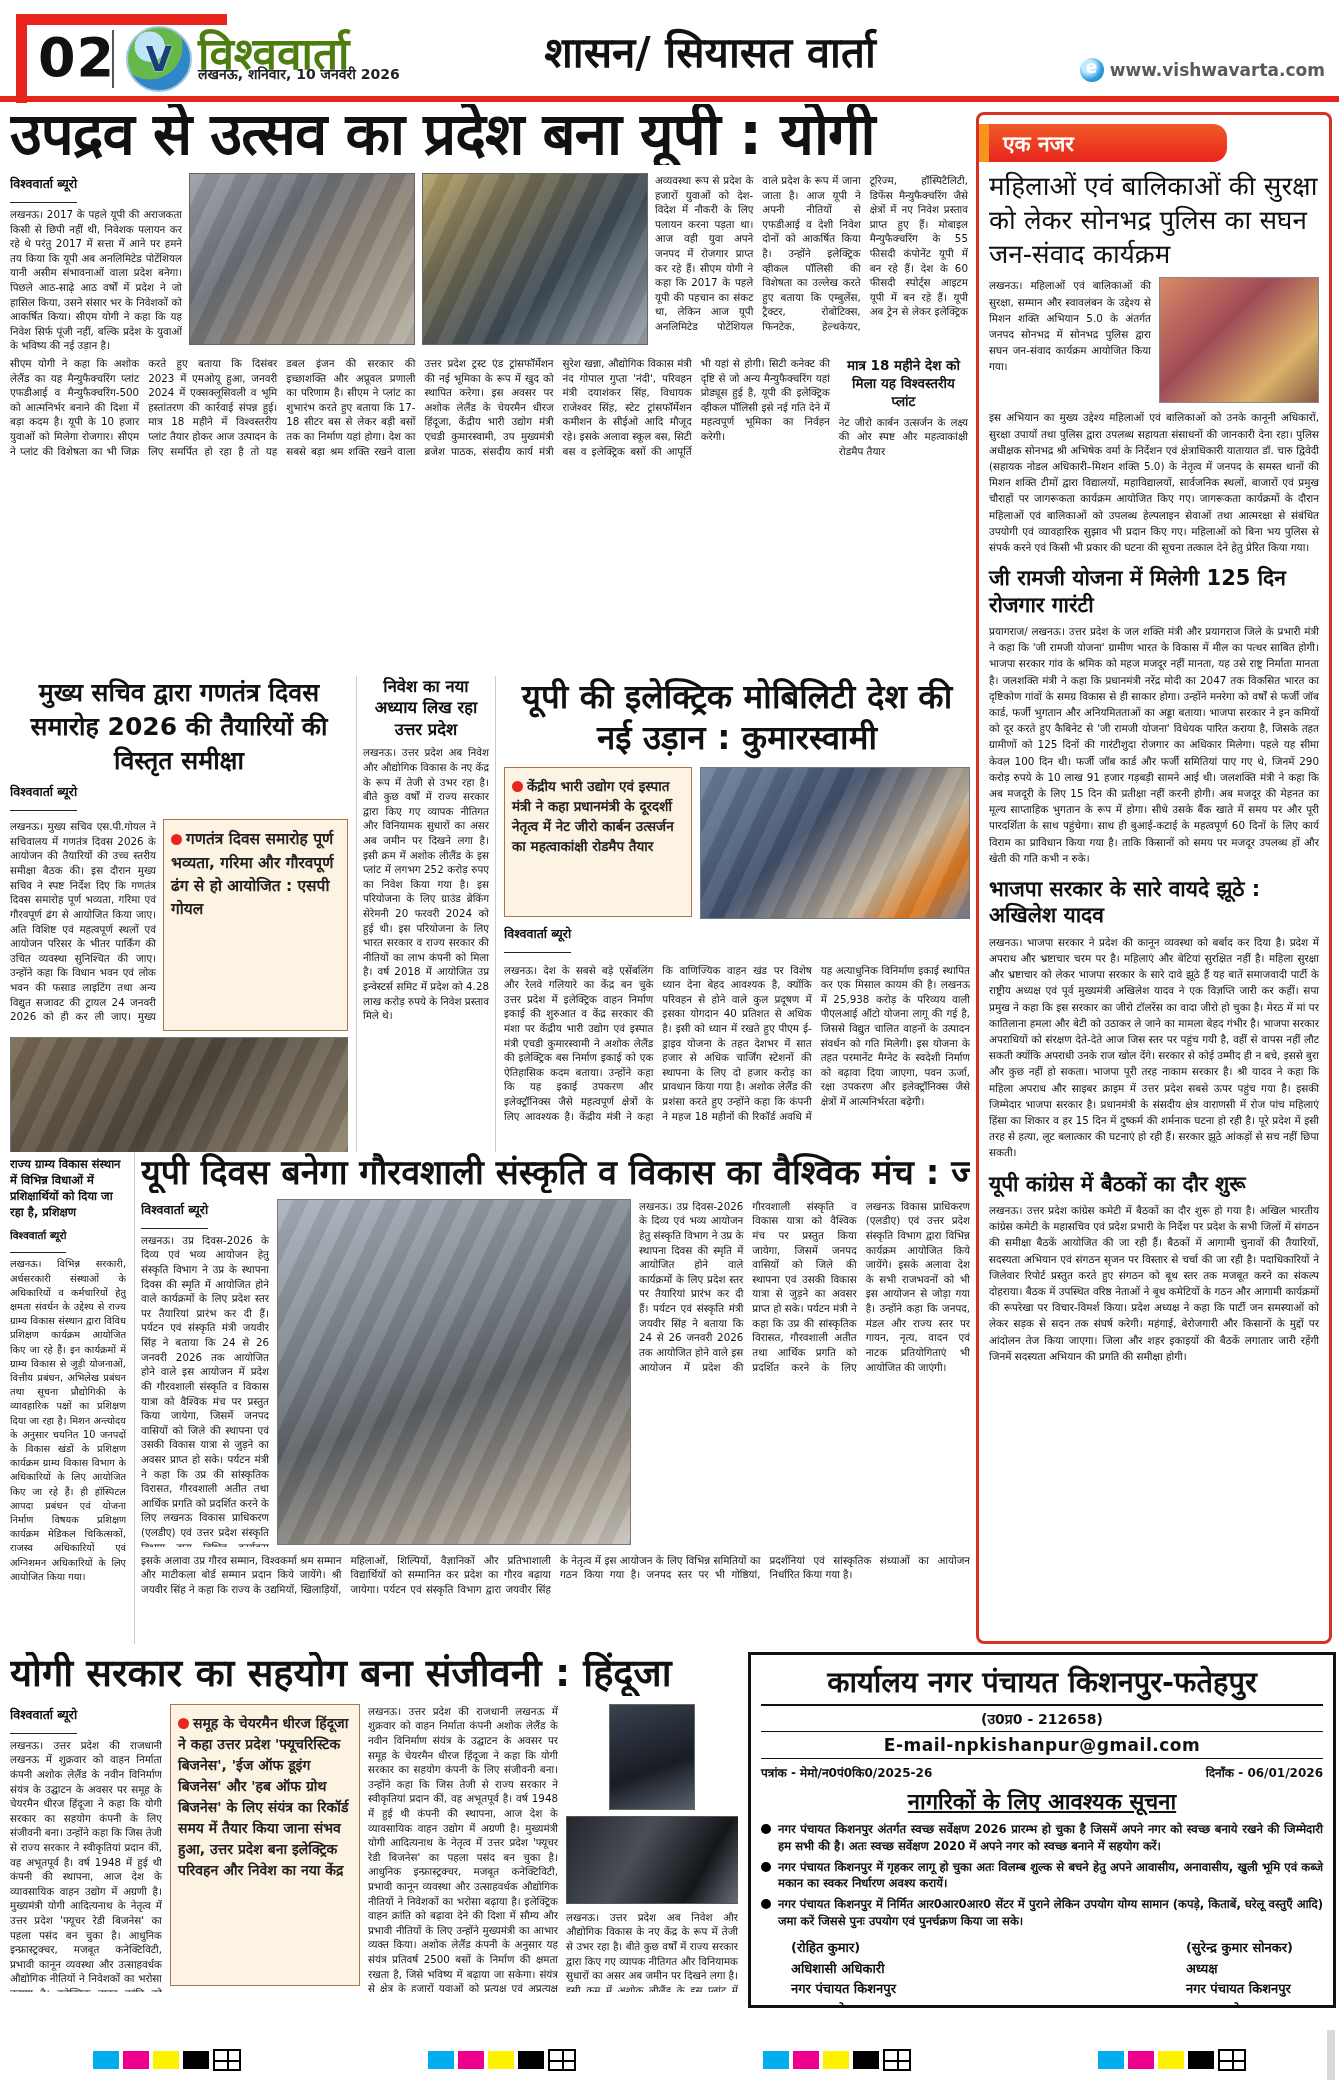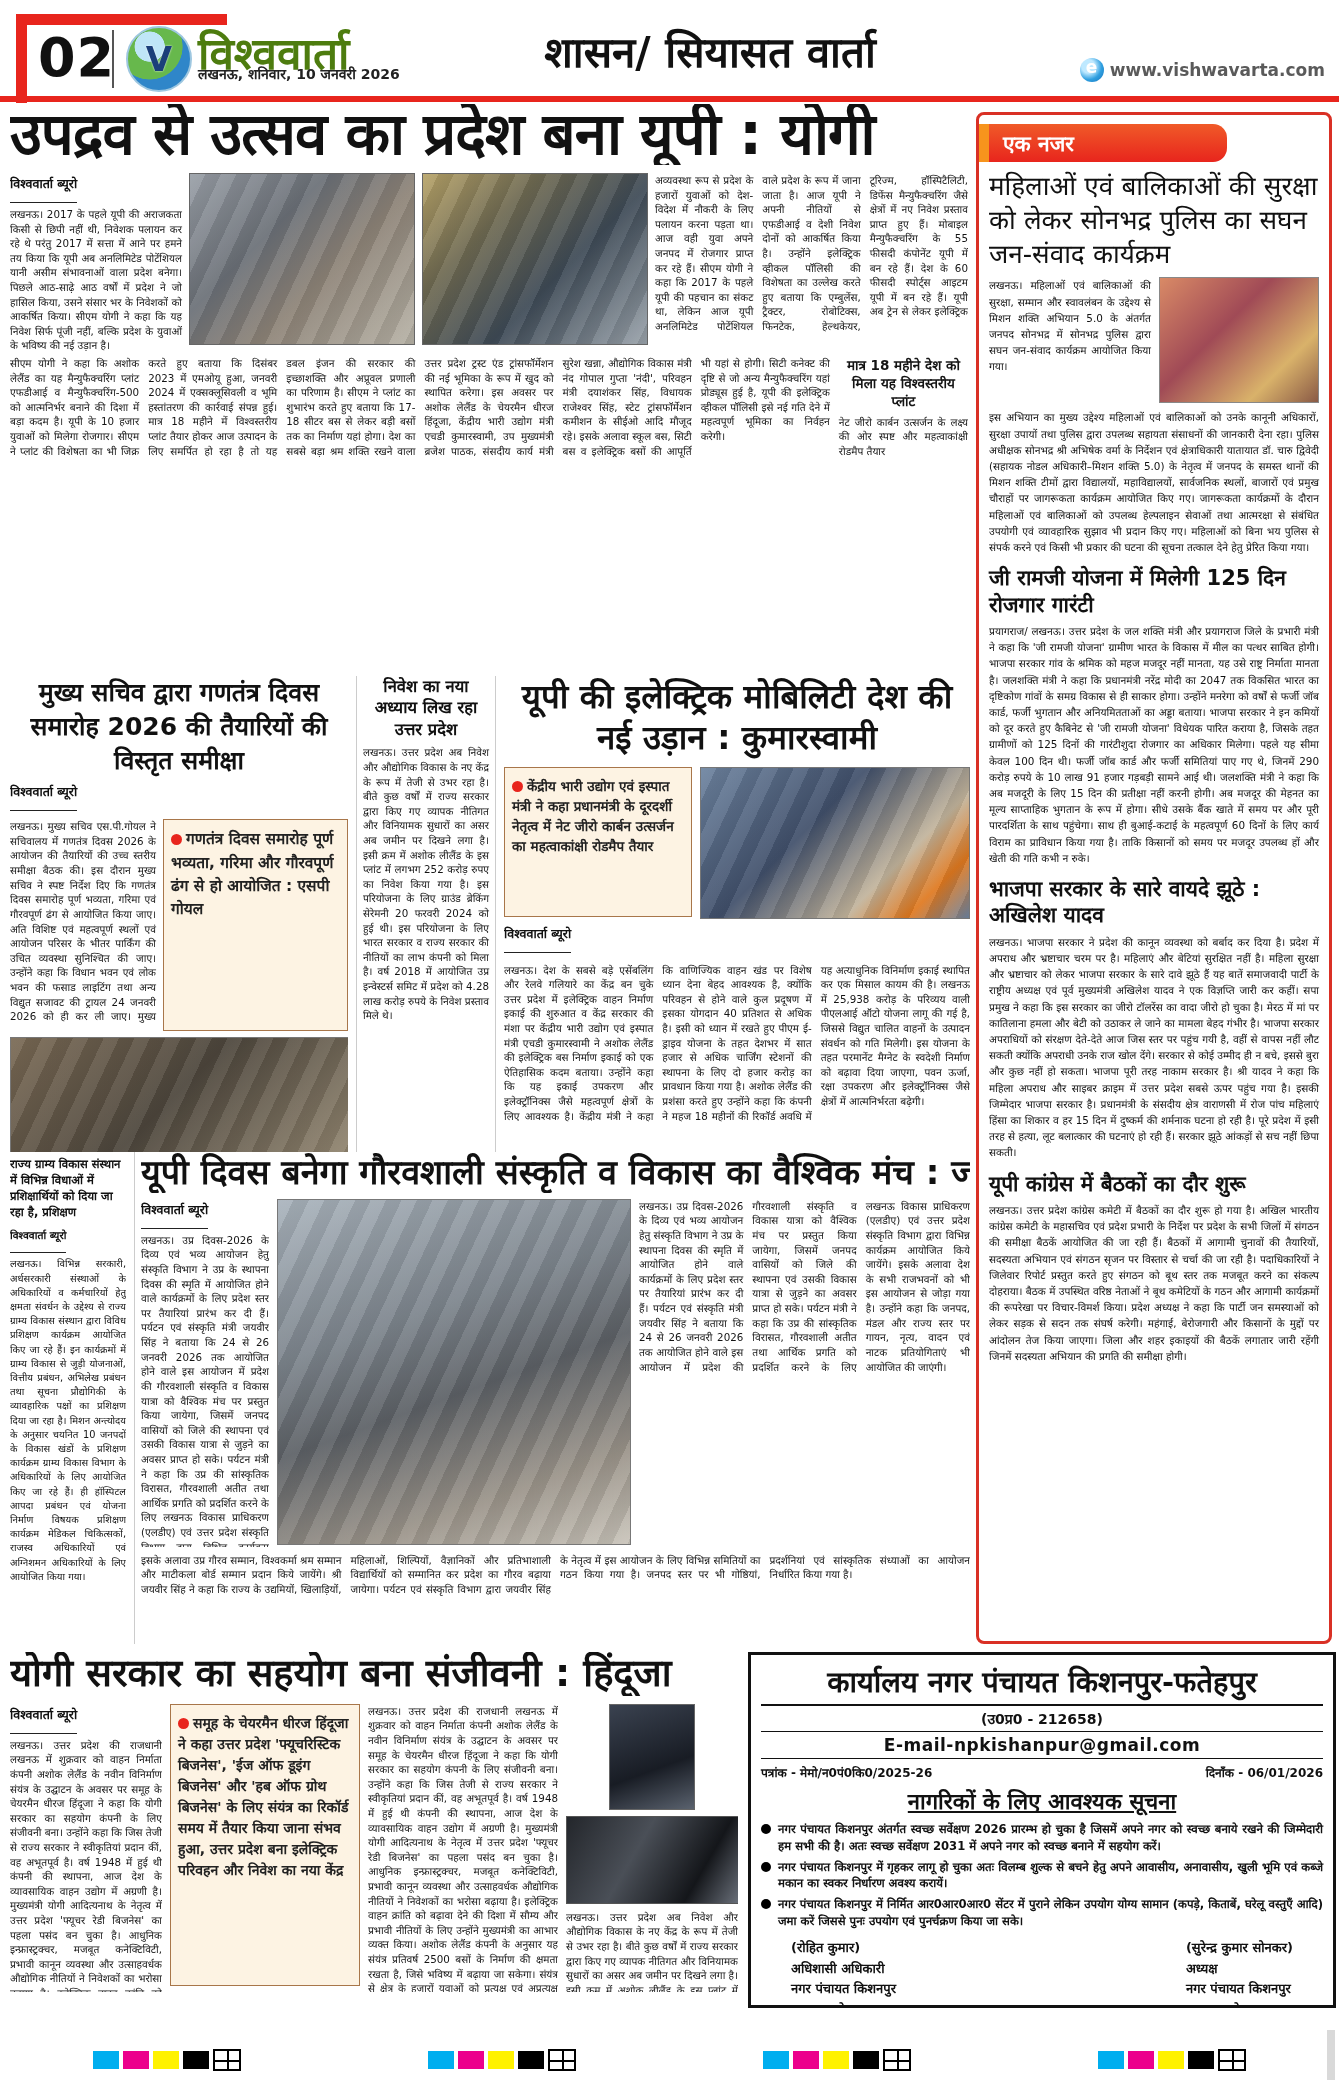--- a/index.html
+++ b/index.html
@@ -246,21 +246,21 @@
     <div class="notice-title">कार्यालय नगर पंचायत किशनपुर-फतेहपुर</div>
     <div class="notice-pin">(उ0प्र0 - 212658)</div>
     <div class="notice-mail">E-mail-npkishanpur@gmail.com</div>
     <div class="notice-meta">
       <span>पत्रांक - मेमो/न0पं0कि0/2025-26</span>
       <span>दिनाँक - 06/01/2026</span>
     </div>
     <div class="notice-heading">नागरिकों के लिए आवश्यक सूचना</div>
     <div class="notice-b">
       <span class="ndot"></span>
-      <span>नगर पंचायत किशनपुर अंतर्गत स्वच्छ सर्वेक्षण 2026 प्रारम्भ हो चुका है जिसमें अपने नगर को स्वच्छ बनाये रखने की जिम्मेदारी हम सभी की है। अतः स्वच्छ सर्वेक्षण 2031 में अपने नगर को स्वच्छ बनाने में सहयोग करें।</span>
+      <span>नगर पंचायत किशनपुर अंतर्गत स्वच्छ सर्वेक्षण 2026 प्रारम्भ हो चुका है जिसमें अपने नगर को स्वच्छ बनाये रखने की जिम्मेदारी हम सभी की है। अतः स्वच्छ सर्वेक्षण 2020 में अपने नगर को स्वच्छ बनाने में सहयोग करें।</span>
     </div>
     <div class="notice-b">
       <span class="ndot"></span>
       <span>नगर पंचायत किशनपुर में गृहकर लागू हो चुका अतः विलम्ब शुल्क से बचने हेतु अपने आवासीय, अनावासीय, खुली भूमि एवं कब्जे मकान का स्वकर निर्धारण अवश्य करायें।</span>
     </div>
     <div class="notice-b">
       <span class="ndot"></span>
       <span>नगर पंचायत किशनपुर में निर्मित आर0आर0आर0 सेंटर में पुराने लेकिन उपयोग योग्य सामान (कपड़े, किताबें, घरेलू वस्तुएँ आदि) जमा करें जिससे पुनः उपयोग एवं पुनर्चक्रण किया जा सके।</span>
     </div>
     <div class="sig-row">

